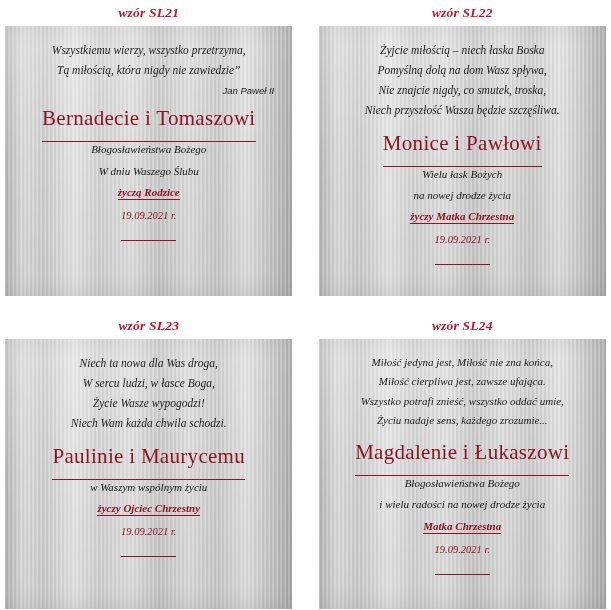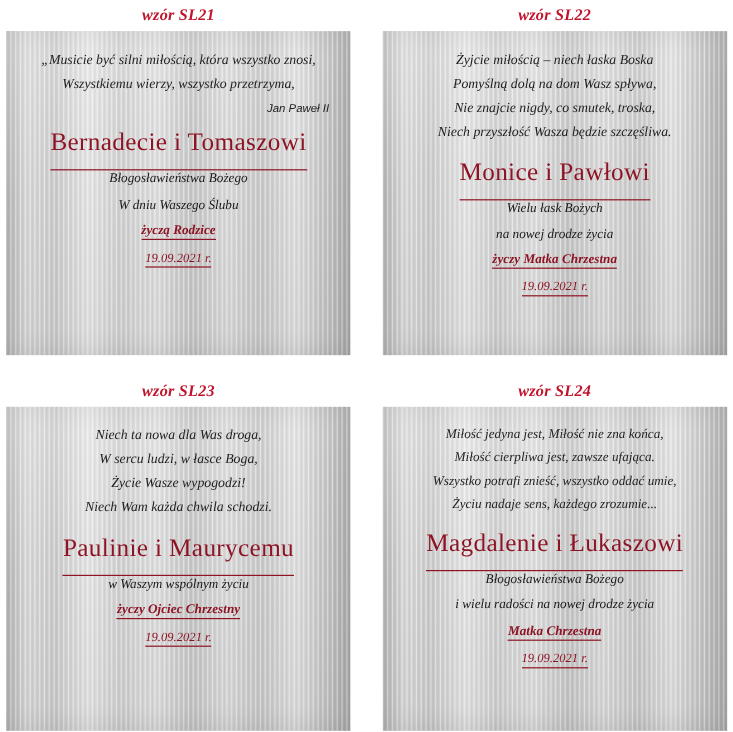--- a/index.html
+++ b/index.html
@@ -146,35 +146,35 @@
     font-family: "Liberation Serif", serif;
     font-style: italic;
     font-size: 10.5px;
     color: #8d1424;
     margin-top: 12px;
     position: relative;
     z-index: 2;
   }
   .date span.u {
     border-bottom: 1px solid #8d1424;
-    padding-bottom: 1px;
+    padding-bottom: 19px;
   }
   .cell.tight .verse { font-size: 11px; }
 </style>
 </head>
 <body>
 
 <div class="sheet">
 
   <div class="cell">
     <div class="pattern-label">wzór SL21</div>
     <div class="plaque">
       <div class="verse">
-        <div class="line">„Musicie być silni miłością, która wszystko znosi,</div>
         <div class="line">Wszystkiemu wierzy, wszystko przetrzyma,</div>
+        <div class="line">Tą miłością, która nigdy nie zawiedzie”</div>
       </div>
       <div class="attrib">Jan Paweł II</div>
       <div class="names"><span class="u">Bernadecie i Tomaszowi</span></div>
       <div class="wish">
         <div class="line">Błogosławieństwa Bożego</div>
         <div class="line">W dniu Waszego Ślubu</div>
       </div>
       <div class="signature"><span class="u">życzą Rodzice</span></div>
       <div class="date"><span class="u">19.09.2021 r.</span></div>
     </div>

